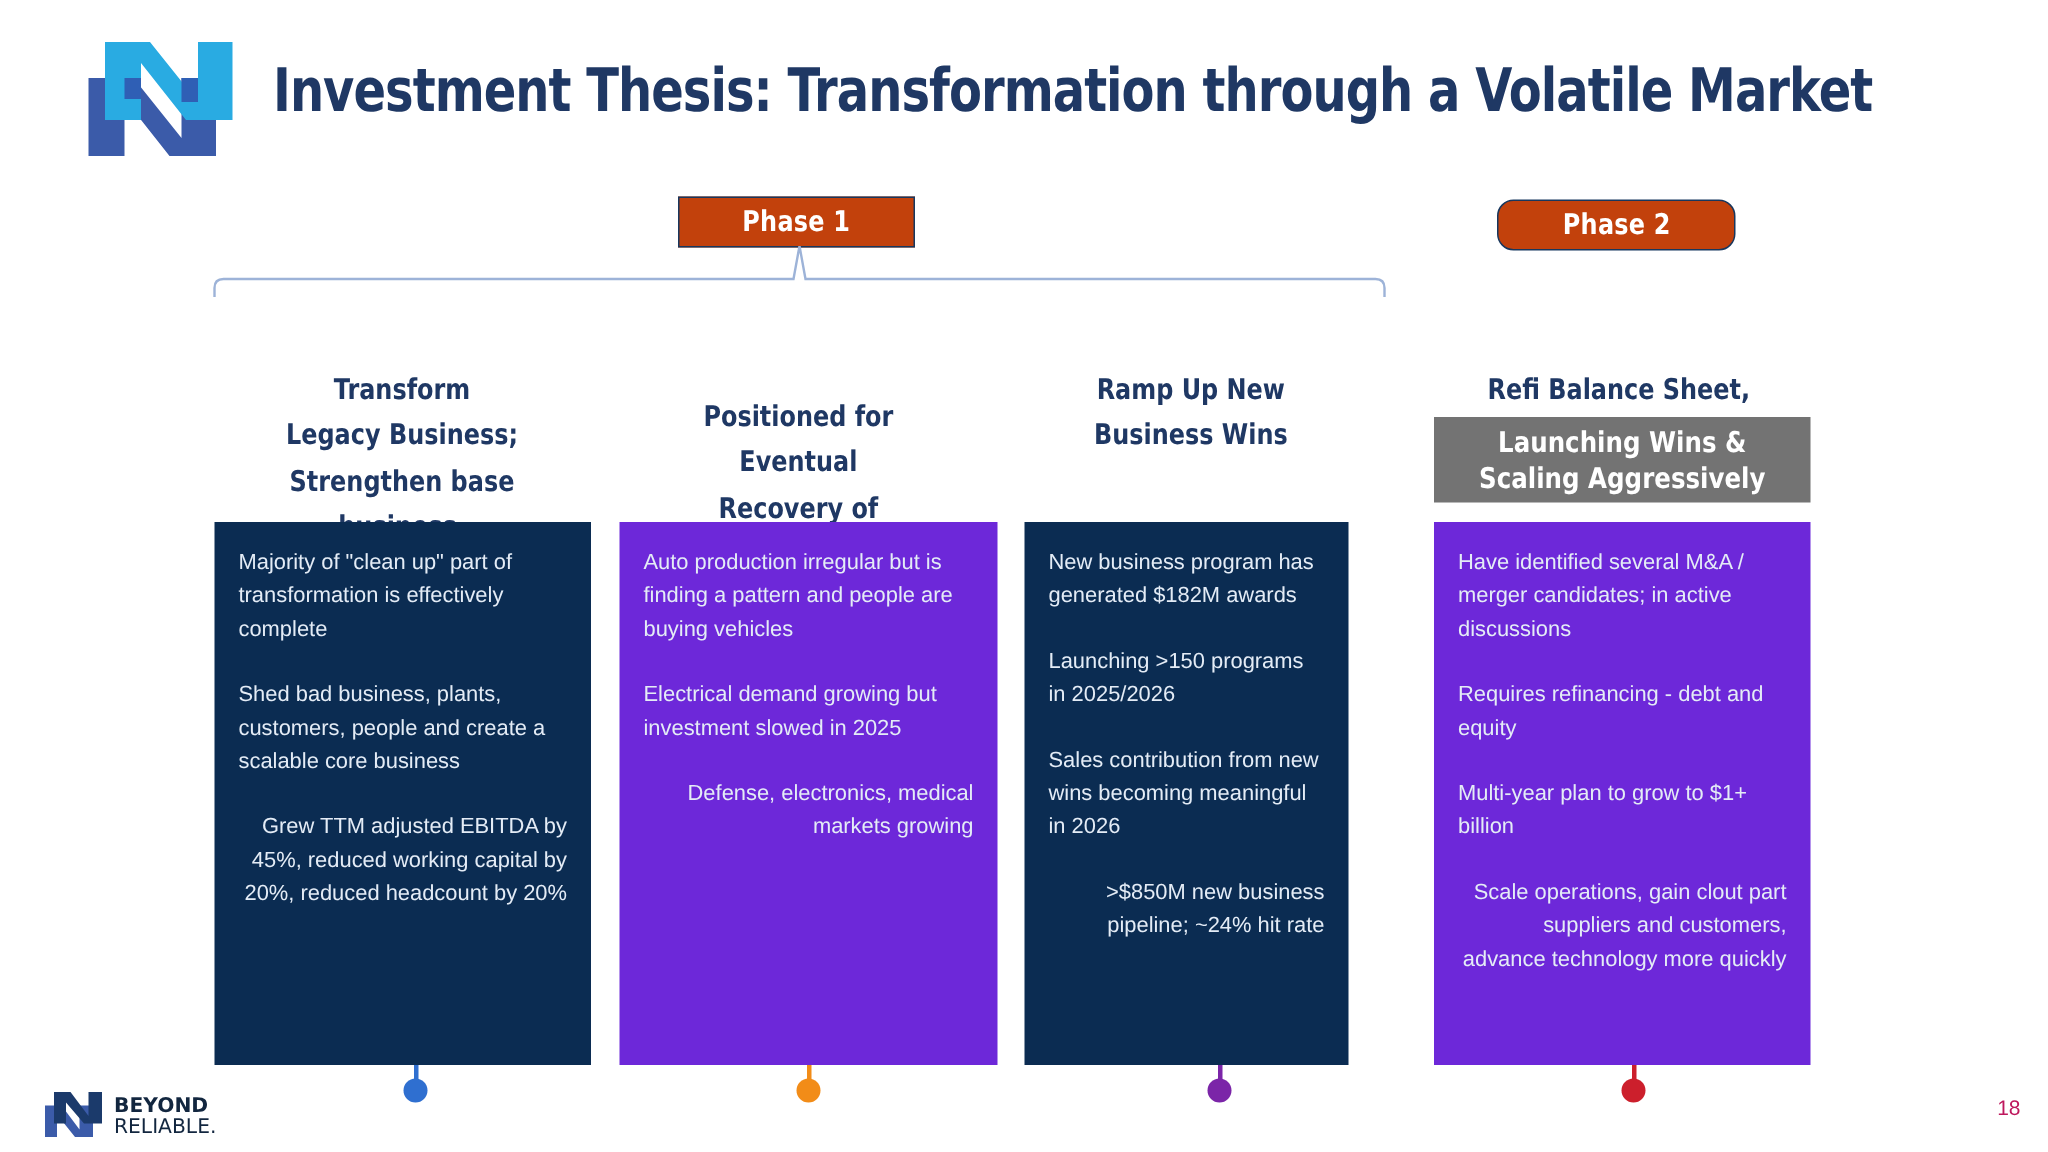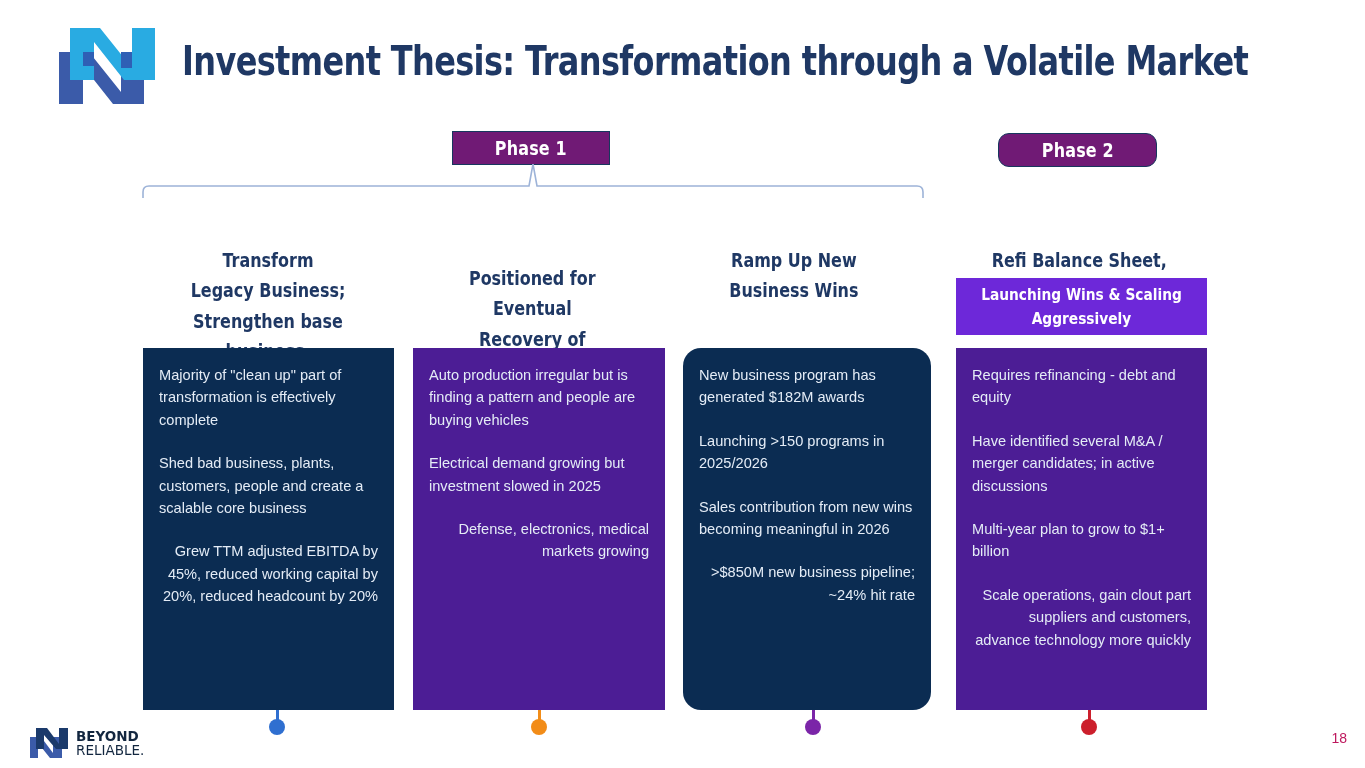--- a/index.html
+++ b/index.html
@@ -40,21 +40,21 @@
     letter-spacing: -0.8px;
     color: #1f3864;
     transform: scaleX(0.80);
     transform-origin: left center;
     white-space: nowrap;
   }
 
   
   .phase-box {
     position: absolute;
-    background: #701a75;
+    background: #c2410c;
     border: 1.6px solid #17375e;
     box-sizing: border-box;
     color: #ffffff;
     font-family: "DejaVu Sans", sans-serif;
     font-weight: bold;
     font-size: 19px;
     display: flex;
     align-items: center;
     justify-content: center;
   }
@@ -95,51 +95,51 @@
   #head-3 { left: 676px; top: 214px; width: 236px; }
   #head-4 { left: 948px; top: 214px; width: 262px; }
 
   
   #sub-banner {
     position: absolute;
     left: 956px;
     top: 278px;
     width: 251px;
     height: 57px;
-    background: #6d28d9;
+    background: #737373;
     color: #ffffff;
     font-family: "DejaVu Sans", sans-serif;
     font-weight: bold;
-    font-size: 16px;
+    font-size: 19px;
     line-height: 24px;
     display: flex;
     align-items: center;
     justify-content: center;
     text-align: center;
   }
   #sub-banner span { transform: scaleX(0.86); display:inline-block; }
 
   
   .body-box {
     position: absolute;
     box-sizing: border-box;
     padding: 16px 16px 10px 16px;
     color: #e4ecf6;
     font-family: "Liberation Sans", sans-serif;
     font-size: 14.6px;
     line-height: 22.4px;
   }
   .body-box.dark { background: #0b2c52; }
-  .body-box.blue { background: #4c1d95; }
+  .body-box.blue { background: #6d28d9; }
   .body-box p { margin: 0 0 21px 0; }
   .body-box p:last-child { margin-bottom: 0; text-align: right; }
 
   #box-1 { left: 143px; top: 348px; width: 251px; height: 362px; }
   #box-2 { left: 413px; top: 348px; width: 252px; height: 362px; }
-  #box-3 { left: 683px; top: 348px; width: 248px; height: 362px; border-radius: 18px; }
+  #box-3 { left: 683px; top: 348px; width: 216px; height: 362px; }
   #box-4 { left: 956px; top: 348px; width: 251px; height: 362px; }
 
   
   .stem {
     position: absolute;
     width: 3px;
     height: 14px;
     top: 710px;
   }
   .dot {
@@ -231,22 +231,22 @@
       <p>Electrical demand growing but investment slowed in 2025</p>
       <p>Defense, electronics, medical markets growing</p>
     </div>
   <div class="body-box dark" id="box-3">
       <p>New business program has generated $182M awards</p>
       <p>Launching &gt;150 programs in 2025/2026</p>
       <p>Sales contribution from new wins  becoming meaningful in 2026</p>
       <p>&gt;$850M new business pipeline; ~24% hit rate</p>
     </div>
   <div class="body-box blue" id="box-4">
+      <p>Have identified several M&amp;A / merger candidates; in active discussions</p>
       <p>Requires refinancing - debt and equity</p>
-      <p>Have identified several M&amp;A / merger candidates; in active discussions</p>
       <p>Multi-year plan to grow to $1+ billion</p>
       <p>Scale operations, gain clout part suppliers and customers, advance technology more quickly</p>
     </div>
 
   <div class="stem" style="left: 276px; background: rgb(47, 111, 208);"></div>
   <div class="dot" style="left: 269px; background: rgb(47, 111, 208);"></div>
 
   <div class="stem" style="left: 538px; background: rgb(242, 140, 24);"></div>
   <div class="dot" style="left: 531px; background: rgb(242, 140, 24);"></div>
 

